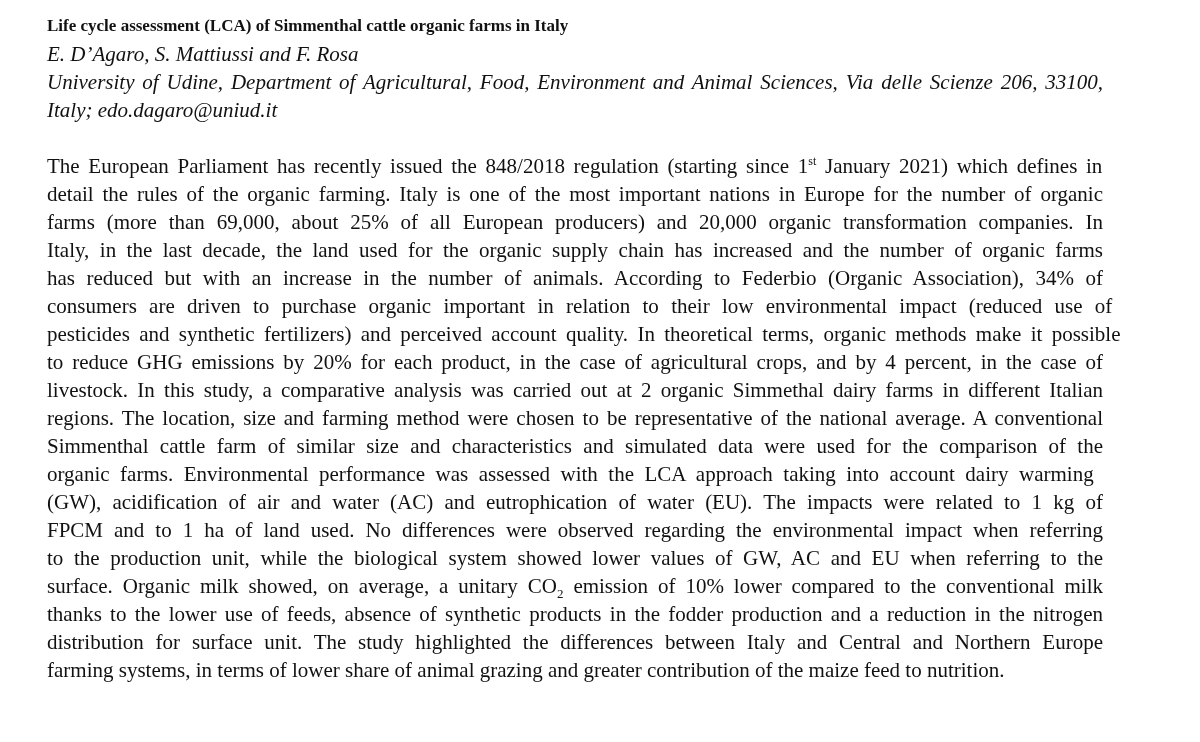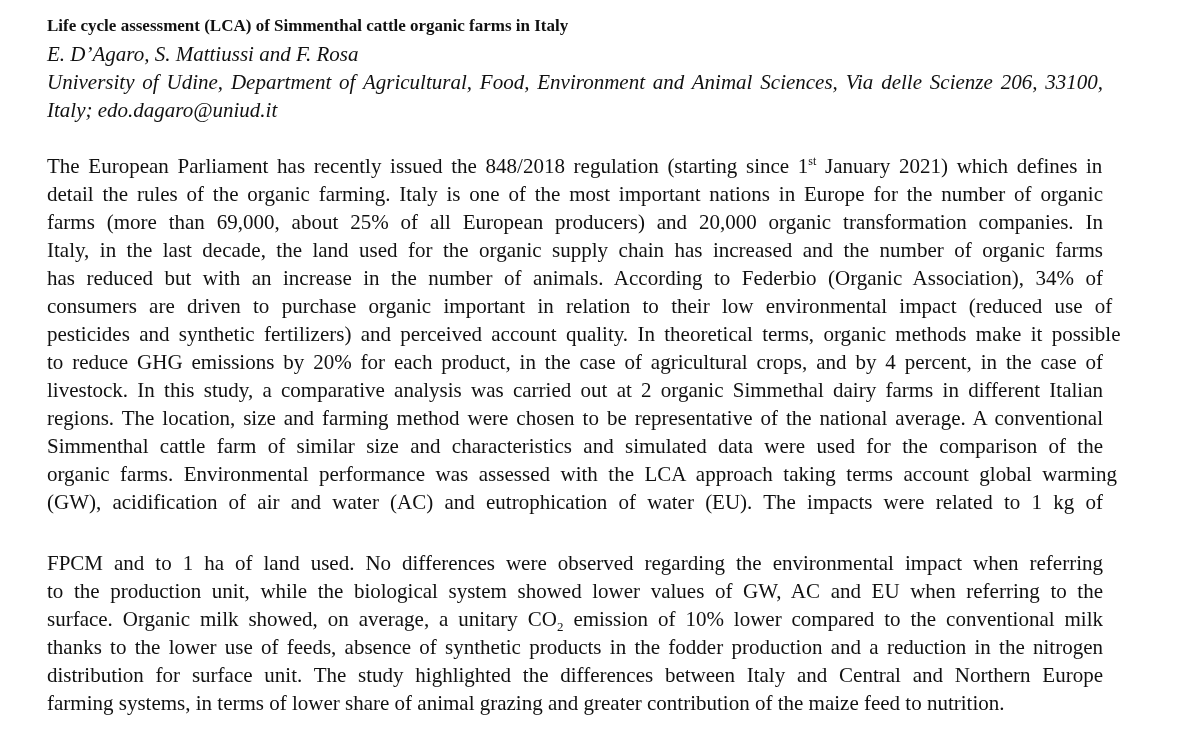--- a/index.html
+++ b/index.html
@@ -84,22 +84,22 @@
     <div class="line" style="word-spacing: 3.55655px; display: block; width: 1056px; text-align: right; text-align-last: left;">detail the rules of the organic farming. Italy is one of the most important nations in Europe for the number of organic</div>
     <div class="line" style="word-spacing: 6.62708px; display: block; width: 1056px; text-align: left; text-align-last: left;">farms (more than 69,000, about 25% of all European producers) and 20,000 organic transformation companies. In</div>
     <div class="line" style="word-spacing: 5.20625px; display: block; width: 1056px; text-align: left; text-align-last: left;">Italy, in the last decade, the land used for the organic supply chain has increased and the number of organic farms</div>
     <div class="line" style="word-spacing: 6.25827px; display: block; width: 1056px; text-align: left; text-align-last: left;">has reduced but with an increase in the number of animals. According to Federbio (Organic Association), 34% of</div>
     <div class="line" style="word-spacing: 7.05371px; display: block; width: 1056px; text-align: left; text-align-last: left;">consumers are driven to purchase organic important in relation to their low environmental impact (reduced use of</div>
     <div class="line" style="word-spacing: 4.07708px; display: block; width: 1056px; text-align: left; text-align-last: left;">pesticides and synthetic fertilizers) and perceived account quality. In theoretical terms, organic methods make it possible</div>
     <div class="line" style="word-spacing: 3.65483px; display: block; width: 1056px; text-align: left; text-align-last: left;">to reduce GHG emissions by 20% for each product, in the case of agricultural crops, and by 4 percent, in the case of</div>
     <div class="line" style="word-spacing: 4.03212px; display: block; width: 1056px; text-align: left; text-align-last: left;">livestock. In this study, a comparative analysis was carried out at 2 organic Simmethal dairy farms in different Italian</div>
     <div class="line" style="word-spacing: 2.72978px; display: block; width: 1056px; text-align: left; text-align-last: left;">regions. The location, size and farming method were chosen to be representative of the national average. A conventional</div>
     <div class="line" style="word-spacing: 6.10294px; display: block; width: 1056px; text-align: left; text-align-last: left;">Simmenthal cattle farm of similar size and characteristics and simulated data were used for the comparison of the</div>
-    <div class="line" style="word-spacing: 5.26786px; display: block; width: 1056px; text-align: left; text-align-last: left;">organic farms. Environmental performance was assessed with the LCA approach taking terms account global warming</div>
+    <div class="line" style="word-spacing: 5.26786px; display: block; width: 1056px; text-align: left; text-align-last: left;">organic farms. Environmental performance was assessed with the LCA approach taking into account dairy warming</div>
     <div class="line" style="word-spacing: 5.97368px; display: block; width: 1056px; text-align: left; text-align-last: left;">(GW), acidification of air and water (AC) and eutrophication of water (EU). The impacts were related to 1 kg of</div>
-    <div class="line" style="word-spacing: 5.74632px; display: block; width: 1056px; text-align: left; text-align-last: left; margin-top: 33px;">FPCM and to 1 ha of land used. No differences were observed regarding the environmental impact when referring</div>
+    <div class="line" style="word-spacing: 5.74632px; display: block; width: 1056px; text-align: left; text-align-last: left;">FPCM and to 1 ha of land used. No differences were observed regarding the environmental impact when referring</div>
     <div class="line" style="word-spacing: 5.37089px; display: block; width: 1056px; text-align: left; text-align-last: left;">to the production unit, while the biological system showed lower values of GW, AC and EU when referring to the</div>
     <div class="line" style="word-spacing: 4.67555px; display: block; width: 1056px; text-align: left; text-align-last: left;"><span class="seg">surface. Organic milk showed, on average, a unitary CO</span><sub>2</sub><span class="seg"> emission of 10% lower compared to the conventional milk</span></div>
     <div class="line" style="word-spacing: 3.02656px; display: block; width: 1056px; text-align: left; text-align-last: left;">thanks to the lower use of feeds, absence of synthetic products in the fodder production and a reduction in the nitrogen</div>
     <div class="line" style="word-spacing: 6.53646px; display: block; width: 1056px; text-align: left; text-align-last: left;">distribution for surface unit. The study highlighted the differences between Italy and Central and Northern Europe</div>
     <div class="line last">farming systems, in terms of lower share of animal grazing and greater contribution of the maize feed to nutrition.</div>
   </div>
 </div>
 
 </body></html>

